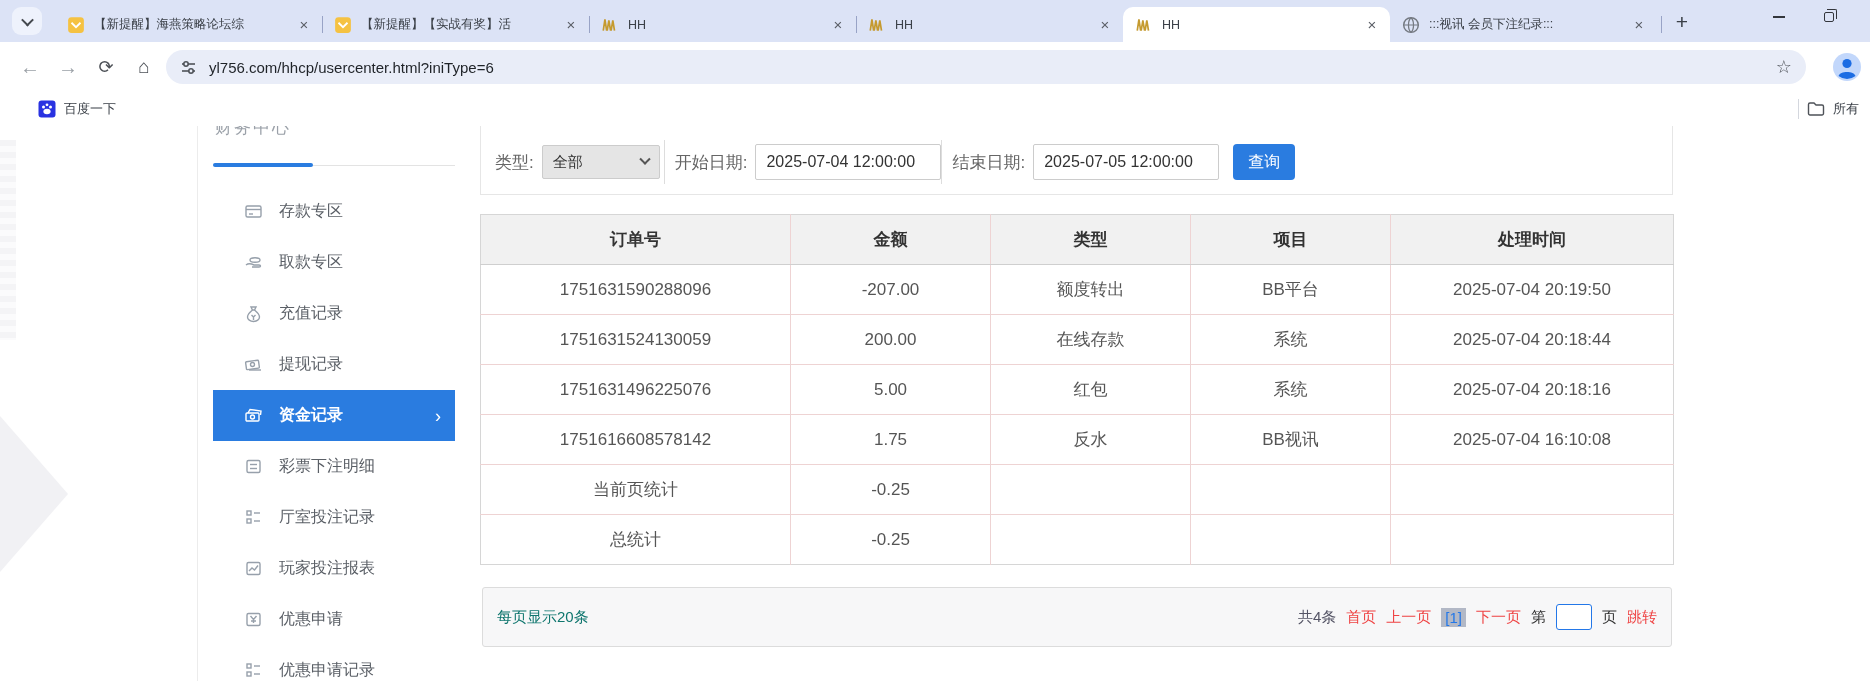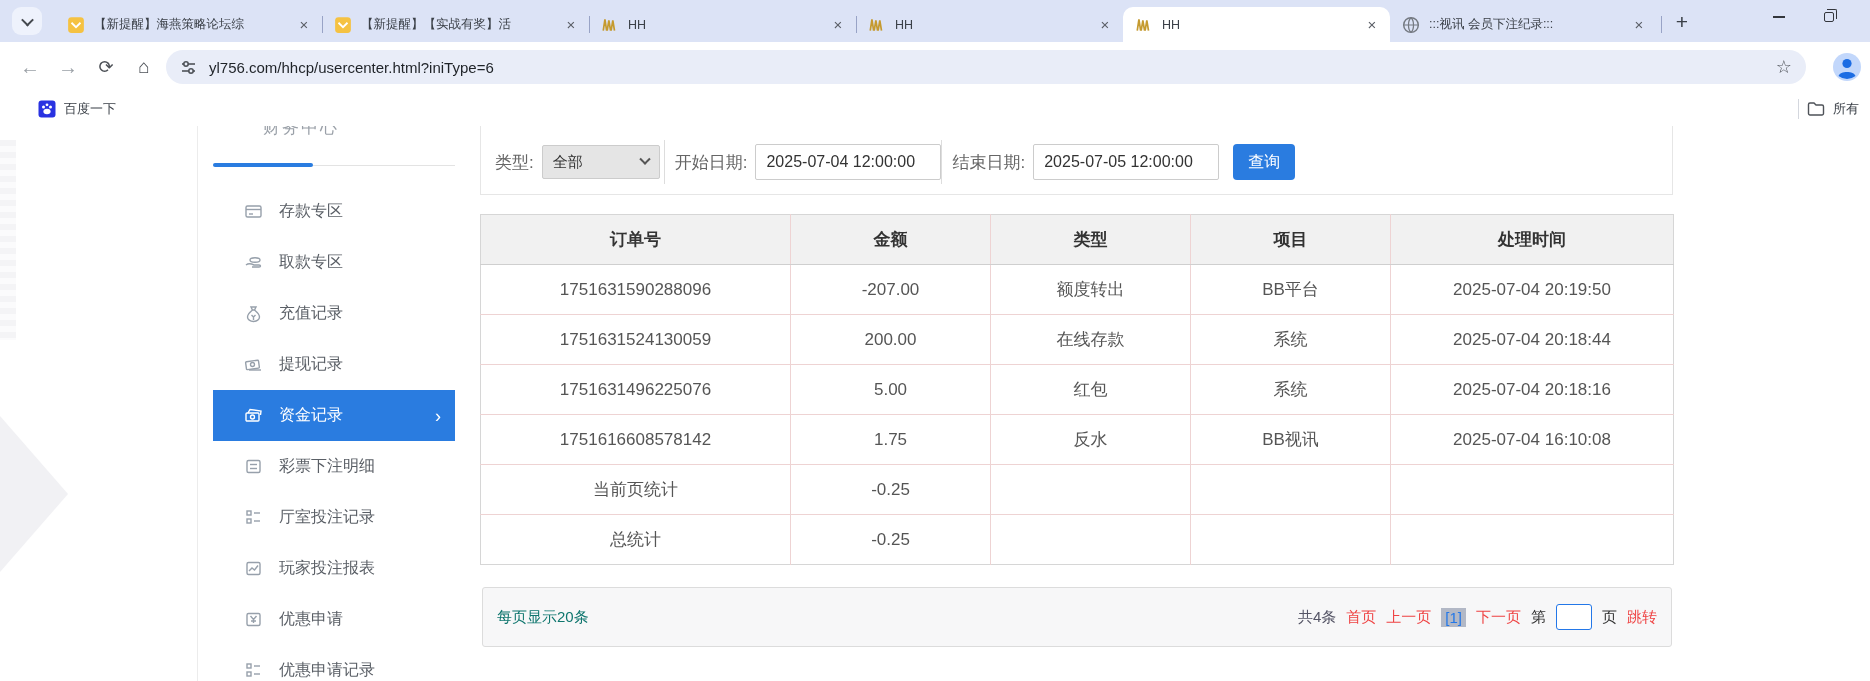--- a/index.html
+++ b/index.html
@@ -48,29 +48,29 @@
   .page { position:absolute; left:0; top:126px; width:1870px; height:555px; background:#fff; overflow:hidden; }
   .wm-strip { position:absolute; left:0; top:14px; width:16px; height:200px;
     background:repeating-linear-gradient(180deg,#f4f4f6 0 6px,#fbfbfc 6px 12px); }
   .wm-tri { position:absolute; left:0; top:290px; width:0; height:0;
     border-left:68px solid #f1f1f4; border-top:78px solid transparent; border-bottom:78px solid transparent; }
   .page-vline { position:absolute; left:197px; top:0; width:1px; height:555px; background:#ececec; }
 
   
   .sidebar { position:absolute; left:213px; top:0; width:242px; height:555px; background:#fff; }
   .sb-header { height:40px; overflow:hidden; position:relative; }
-  .sb-header .sb-title { position:absolute; left:2px; top:-10px; font-size:17px; color:#9aa0a8; letter-spacing:2px;margin-left:48px; }
+  .sb-header .sb-title { position:absolute; left:2px; top:-10px; font-size:17px; color:#9aa0a8; letter-spacing:2px; }
   .sb-underline { position:absolute; left:0; top:39px; width:242px; height:1px; background:#e3e3e3; }
   .sb-underline .blue { position:absolute; left:0; top:-2px; width:100px; height:4px; background:#2a7ce0; border-radius:2px; }
   .sb-items { position:absolute; left:0; top:60px; width:242px; }
   .sb-item { height:51px; display:flex; align-items:center; padding-left:30px; cursor:pointer; }
   .sb-item .ic { width:20px; height:20px; margin-right:16px; display:flex; align-items:center; justify-content:center; }
   .sb-item .lbl { font-size:16px; color:#5a5f66; }
   .sb-item.active { background:#2a7ce0; }
-  .sb-item.active .lbl { color:#fff; font-weight:normal; }
+  .sb-item.active .lbl { color:#fff; font-weight:bold; }
   .sb-item.active .arrow { margin-left:auto; margin-right:14px; color:#fff; font-size:18px; line-height:1; }
   .sb-item svg { stroke:#97a0ab; fill:none; stroke-width:1.4; }
   .sb-item.active svg { stroke:#fff; }
 
   
   .main { position:absolute; left:480px; top:0; width:1193px; height:555px; }
   .filterbox { position:absolute; left:0; top:-6px; width:1193px; height:75px;
     border:1px solid #e6e6e6; border-top:none; }
   .filter-row { position:absolute; left:14px; top:24px; height:36px; display:flex; align-items:center; }
   .f-label { font-size:17px; color:#666; margin-right:8px; }

